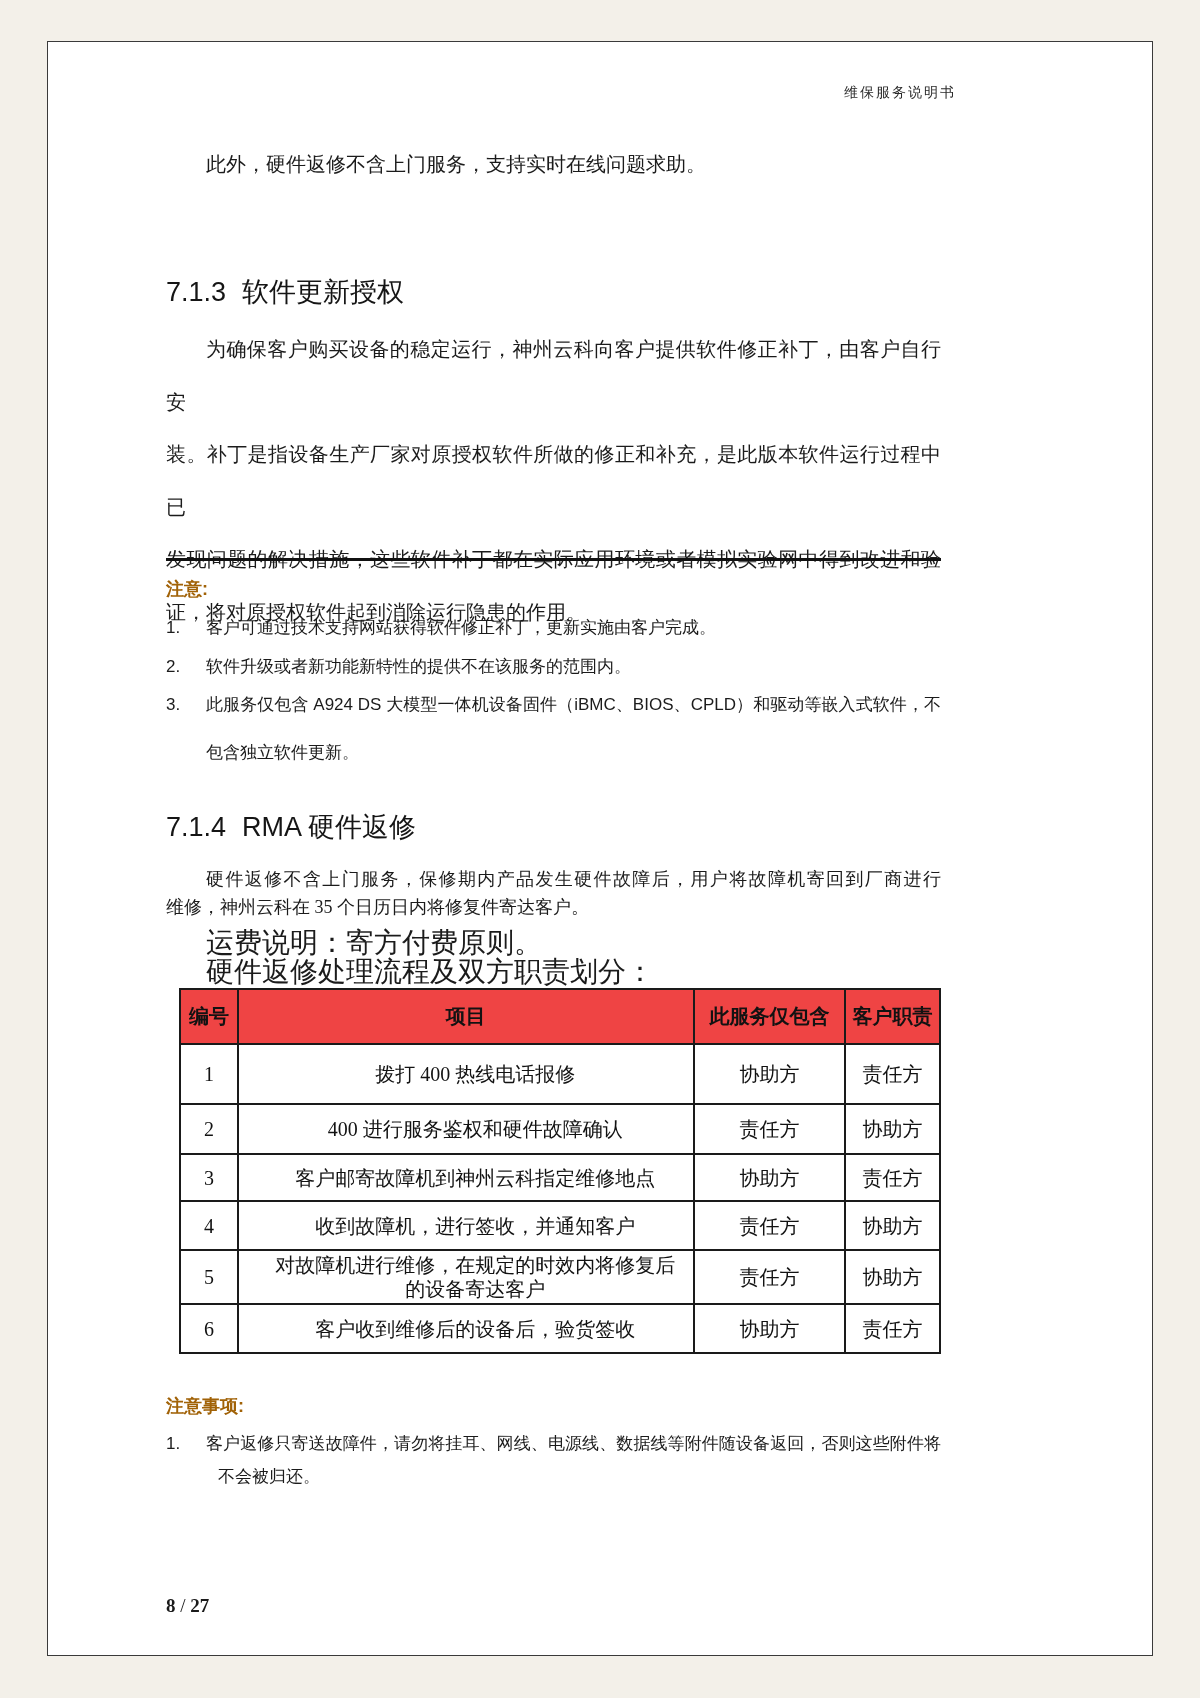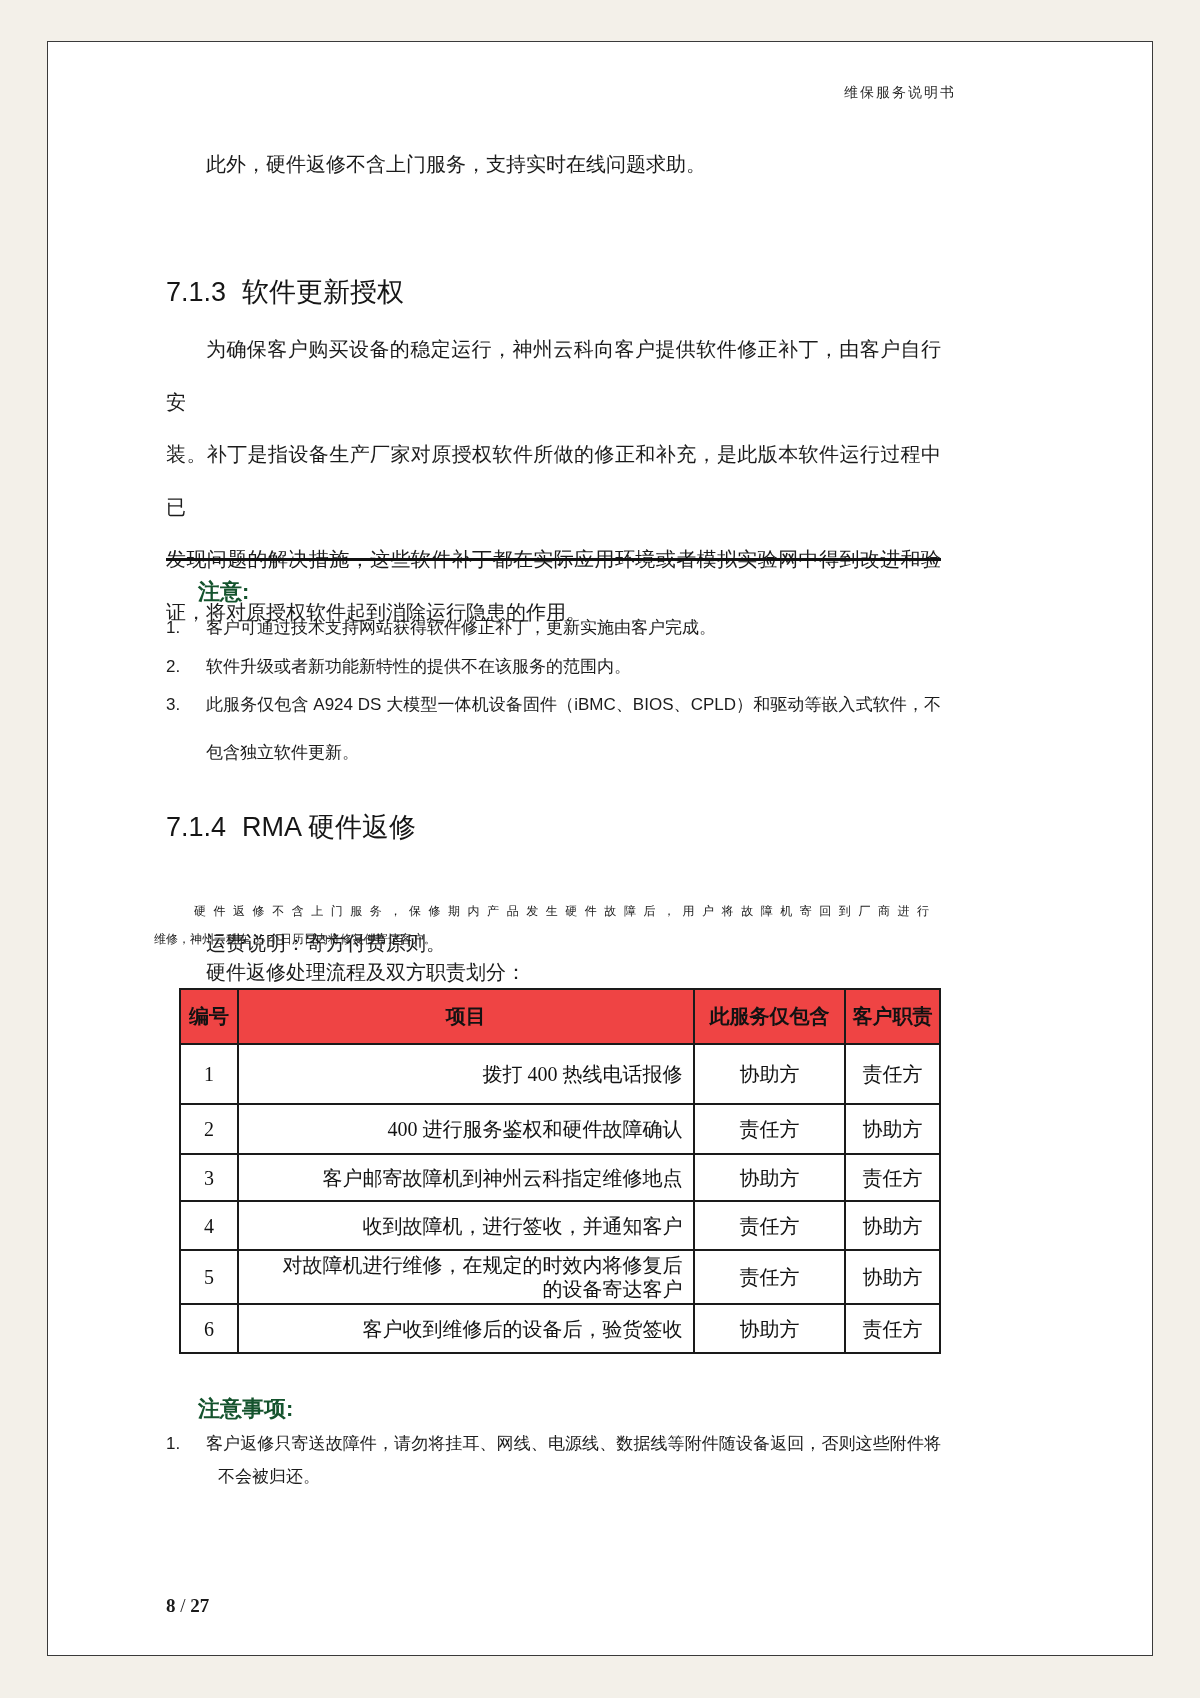--- a/index.html
+++ b/index.html
@@ -30,45 +30,45 @@
 
   .heading{left:118px;font-size:27px;line-height:30px;color:#151515;}
   .heading .h-num{display:inline-block;}
   .heading .h-title{display:inline-block;margin-left:16px;text-align:center;}
 
   .par-713{top:281px;left:118px;width:775px;font-size:20px;line-height:52.5px;}
   .par-713 .ln{white-space:normal;}
 
   .rule{top:516px;left:118px;width:775px;height:3px;background:#111;}
 
-  .note-label{left:118px;font-size:22px;font-weight:bold;color:#14532d;margin-left:32px;}
+  .note-label{left:118px;font-size:18px;font-weight:bold;color:#a16207;}
 
   .note-item{left:118px;width:775px;font-size:17px;line-height:22px;display:flex;}
   .note-item .no{width:40px;flex:0 0 40px;}
   .note-item .txt{flex:1;}
   .note-item .txt .l2{margin-top:26px;}
 
-  .par-714{top:823px;left:106px;width:775px;font-size:12px;line-height:28px;margin-top:32px;}
+  .par-714{top:823px;left:118px;width:775px;font-size:18px;line-height:28px;}
 
-  .sub-line{left:158px;font-size:20px;line-height:24px;}
+  .sub-line{left:158px;font-size:28px;line-height:24px;}
 
   table.rma{
     position:absolute;top:946px;left:131px;width:762px;
     border-collapse:collapse;
     font-family:"Liberation Serif",serif;
     font-size:20px;color:#121212;
   }
   table.rma th,table.rma td{
     border:2px solid #1a1a1a;
     vertical-align:middle;
     padding:2px 4px;
   }
   table.rma th{background:#ef4444;font-weight:bold;text-align:center;}
   table.rma td{text-align:center;line-height:24px;}
-  table.rma td.item{text-align:right;padding-left:29px;padding-right:10px;}
+  table.rma td.item{text-align:center;padding-left:29px;padding-right:10px;}
 
   .notice-item{line-height:23px;}
   .notice-item .txt .l2{margin-top:10px;margin-left:12px;}
 
   .footer{top:1553px;left:118px;width:775px;text-align:left;font-size:19px;color:#1a1a1a;}
   .footer .b{font-weight:bold;}
 </style>
 </head>
 <body>
 

